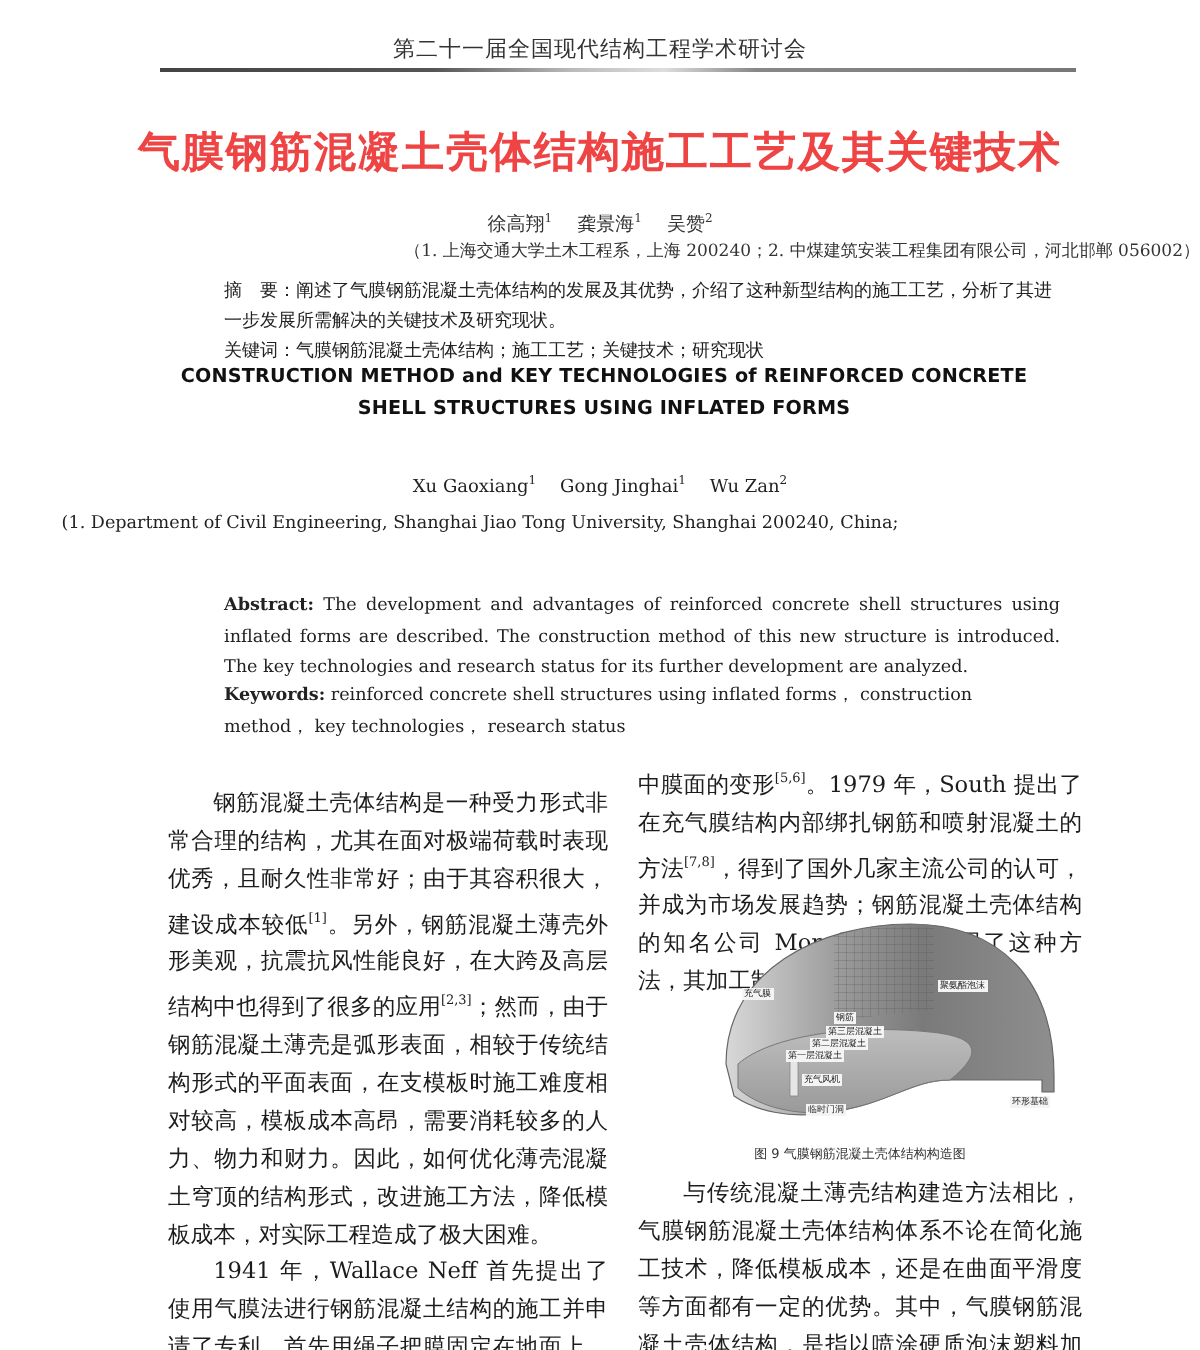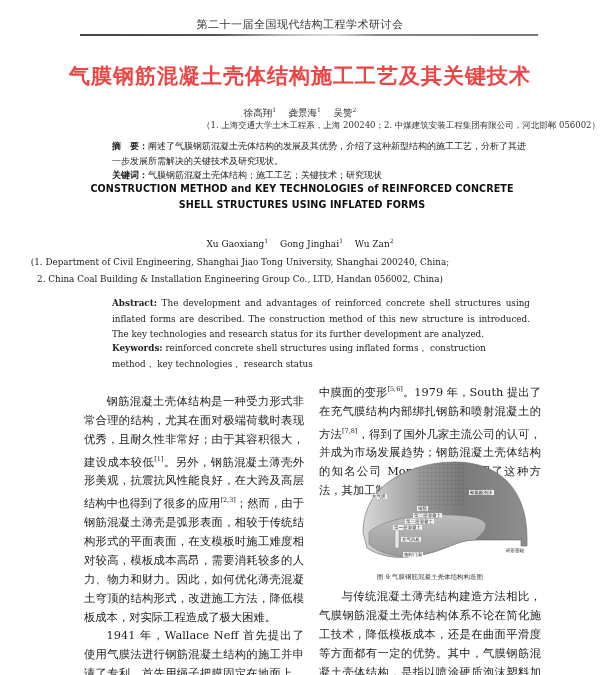--- a/index.html
+++ b/index.html
@@ -8,21 +8,21 @@
   .abs { position: absolute; }
   .running-header { left: 0; width: 600px; top: 17px; text-align: center; font-size: 11px; color: #333; letter-spacing: 0.5px; }
   .header-rule { left: 80px; top: 34px; width: 458px; height: 2px;
                  background: linear-gradient(to right, #444 0%, #555 30%, #bbb 45%, #ddd 55%, #888 65%, #777 100%); }
   .title-cn { left: 0; width: 600px; top: 62px; text-align: center; font-size: 21px; font-weight: bold;
               font-family: "DejaVu Sans", "Liberation Sans", sans-serif; letter-spacing: 1px; color: #ef4444; }
   .authors-cn { left: 0; width: 600px; top: 106px; text-align: center; font-size: 9.5px; color: #333; }
   .authors-cn sup, .authors-en sup { font-size: 6px; vertical-align: super; }
   .affil-cn { left: 0; width: 600px; top: 120px; text-align: right; font-size: 8.5px; color: #333; }
   .abstract-cn { left: 112px; width: 420px; top: 139px; font-size: 9px; line-height: 15px; color: #222; }
-  .abstract-cn b, .kw-cn b { font-weight: bold; text-align: center; }
+  .abstract-cn b, .kw-cn b { font-weight: normal; text-align: center; }
   .kw-cn { left: 112px; width: 420px; top: 169px; font-size: 9px; color: #222; }
   .title-en { left: 72px; width: 460px; top: 181px; text-align: center; font-size: 9.6px; font-weight: bold; line-height: 16px;
               font-family: "DejaVu Sans", "Liberation Sans", sans-serif; color: #111; letter-spacing: 0.1px; }
   .authors-en { left: 0; width: 600px; top: 237px; text-align: center; font-size: 9px; color: #222; }
   .affil-en { left: 0; width: 480px; top: 254px; text-align: center; font-size: 8.8px; color: #222; line-height: 17px; }
   .abstract-en { left: 112px; width: 418px; top: 296px; font-size: 8.8px; line-height: 15.5px; color: #222; text-align: justify; }
   .kw-en { left: 112px; width: 418px; top: 341px; font-size: 8.8px; line-height: 15.5px; color: #222; }
   .col { font-size: 11.3px; line-height: 18.9px; color: #1c1c1c; text-align: justify; }
   .col-left { left: 84px; width: 220px; top: 393px; }
   .col-right { left: 319px; width: 222px; top: 380px; }
@@ -61,21 +61,20 @@
 
 <div class="abs title-en">CONSTRUCTION METHOD and KEY TECHNOLOGIES of REINFORCED CONCRETE SHELL STRUCTURES USING INFLATED FORMS</div>
 
 <div class="abs authors-en">
   <span>Xu Gaoxiang</span><sup>1</sup> 
   <span>Gong Jinghai</span><sup>1</sup> 
   <span>Wu Zan</span><sup>2</sup>
 </div>
 <div class="abs affil-en">
   <div>(1. Department of Civil Engineering, Shanghai Jiao Tong University, Shanghai 200240, China;</div>
-  <div>2. China Coal Building &amp; Installation Engineering Group Co., LTD, Handan 056002, China)</div>
 </div>
 
 <div class="abs abstract-en">
   <b>Abstract:</b><span> The development and advantages of reinforced concrete shell structures using inflated forms are described. The construction method of this new structure is introduced. The key technologies and research status for its further development are analyzed.</span>
 </div>
 <div class="abs kw-en">
   <b>Keywords:</b><span> reinforced concrete shell structures using inflated forms， construction method， key technologies， research status</span>
 </div>
 
 <div class="abs col col-left">

